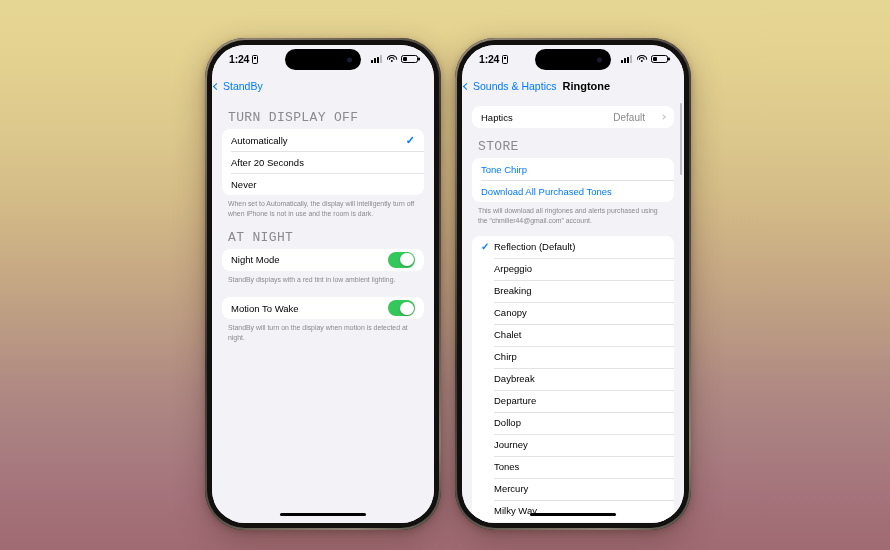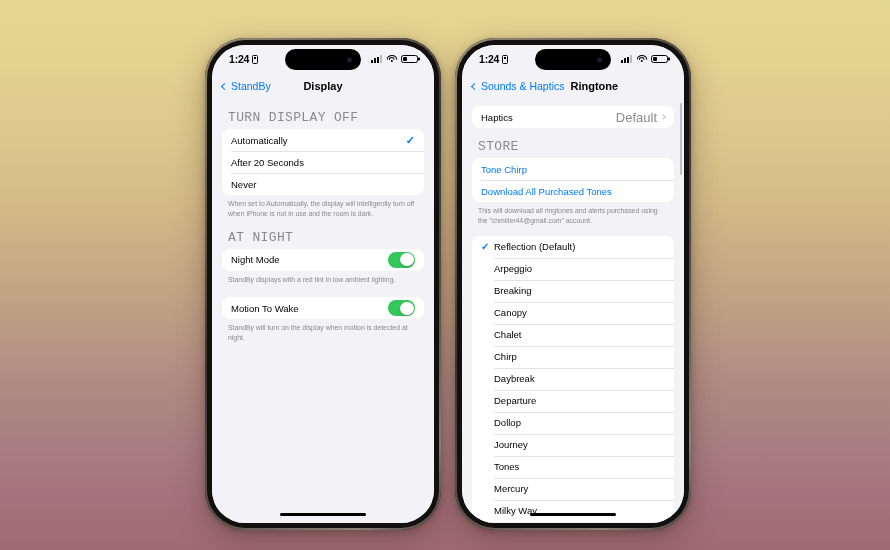--- a/index.html
+++ b/index.html
@@ -159,21 +159,21 @@
   }
   .ic-batt i { display: block; height: 100%; width: 32%; background: #000; border-radius: 1px; }
 
   
   .navbar {
     flex: none;
     height: 26px;
     display: flex;
     align-items: center;
     position: relative;
-    padding: 0 10px;
+    padding: 0 2px;
     background: #f2f2f7;
   }
   .nav-back {
     display: flex;
     align-items: center;
     gap: 3px;
     color: #007aff;
     font-size: 10.5px;
     white-space: nowrap;
     z-index: 2;
@@ -236,21 +236,21 @@
     position: relative;
   }
   .row + .row::before {
     content: "";
     position: absolute;
     left: 9px; right: 0; top: 0;
     height: 0.5px;
     background: #e3e3e6;
   }
   .row .label { flex: 1; }
-  .row .value { color: #8a8a8e; font-size: 13px; margin-right: 4px; }
+  .row .value { color: #8a8a8e; font-size: 10px; margin-right: 16px; }
   .chev-right {
     width: 4px; height: 4px;
     border-right: 1.3px solid #c3c3c7;
     border-top: 1.3px solid #c3c3c7;
     transform: rotate(45deg);
   }
   .check {
     color: #007aff;
     font-size: 11px;
     font-weight: bold;
@@ -364,21 +364,20 @@
               <i></i>
             </span>
         </div>
       </div>
 
       <div class="navbar">
         <div class="nav-back">
           <span class="chev-left"></span>
           <span>StandBy</span>
         </div>
-        <div class="nav-title-center">Display</div>
       </div>
 
       <div class="content">
 
         <div class="group-header">TURN DISPLAY OFF</div>
         <div class="card">
           <div class="row">
             <span class="label">Automatically</span>
             <span class="check">✓</span>
           </div>

